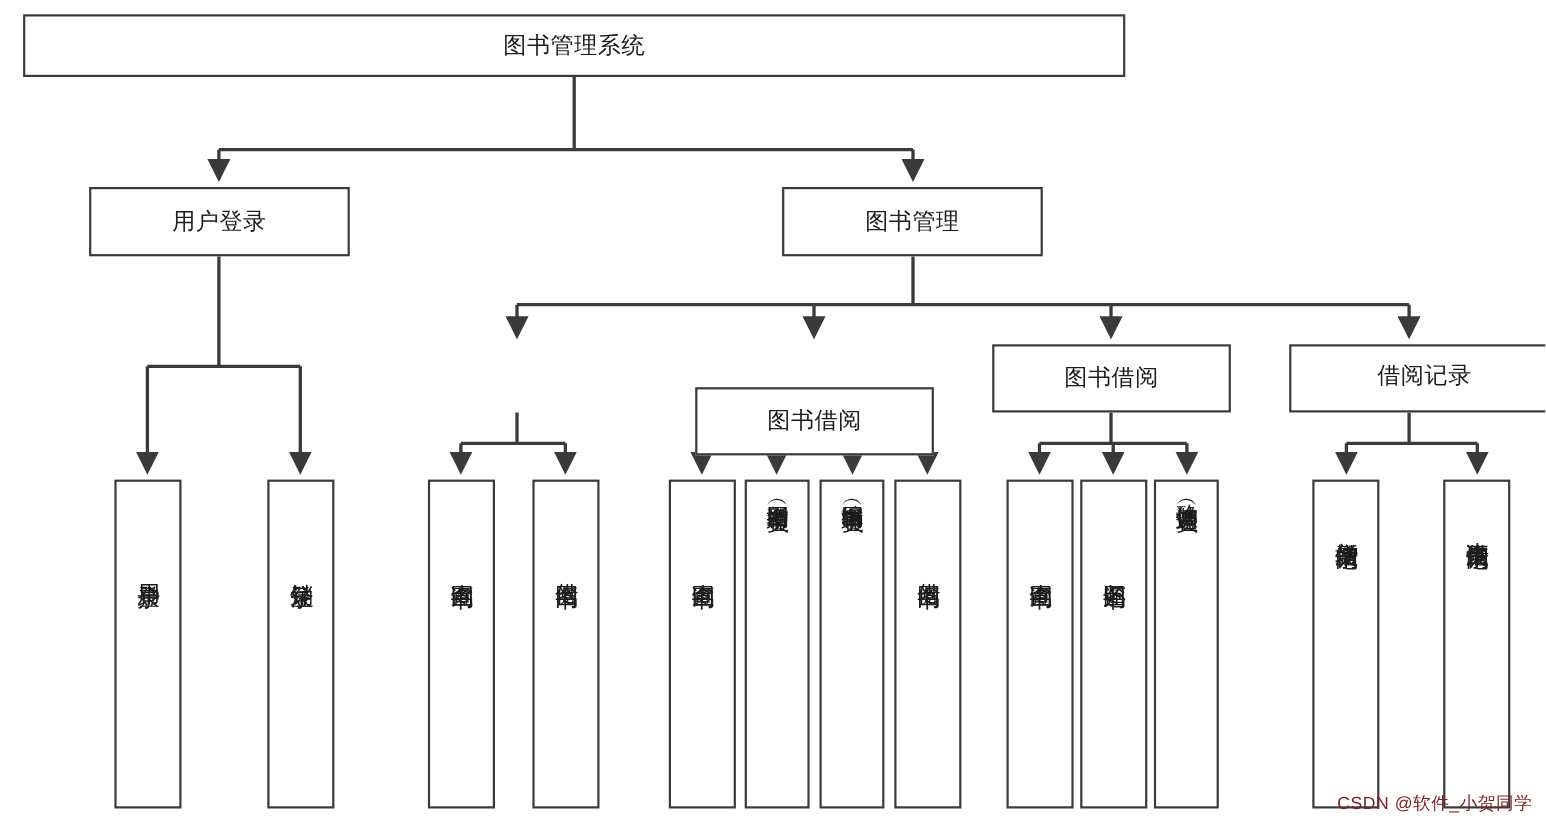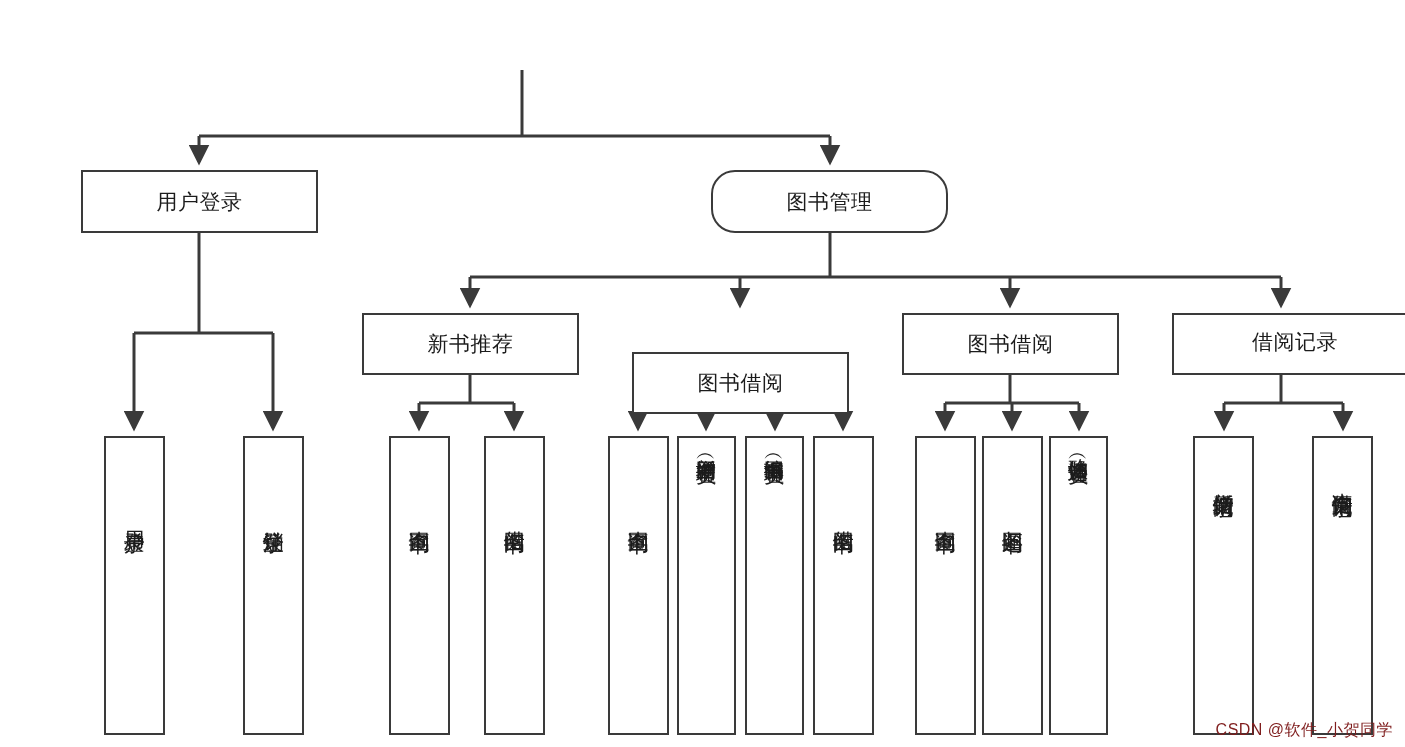--- a/index.html
+++ b/index.html
@@ -117,31 +117,31 @@
       <path d="M 1012 403 L 1012 428" marker-end="url(#arrow)"></path>
       <path d="M 1079 403 L 1079 428" marker-end="url(#arrow)"></path>
 
       <path d="M 1281 375 L 1281 403"></path>
       <path d="M 1224 403 L 1343 403"></path>
       <path d="M 1224 403 L 1224 428" marker-end="url(#arrow)"></path>
       <path d="M 1343 403 L 1343 428" marker-end="url(#arrow)"></path>
     </g>
   </svg>
 
+  <div class="node horiz" style="left:21px; top:13px; width:1002px; height:57px;">
+    <span class="label">图书管理系统</span>
+  </div>
 
   <div class="node horiz" style="left:81px; top:170px; width:237px; height:63px;">
     <span class="label">用户登录</span>
   </div>
-  <div class="node horiz" style="left:711px; top:170px; width:237px; height:63px;border-radius:24px;">
+  <div class="node horiz" style="left:711px; top:170px; width:237px; height:63px;">
     <span class="label">图书管理</span>
   </div>
 
-  <div class="node horiz" style="left:362px; top:313px; width:217px; height:62px;">
-    <span class="label">新书推荐</span>
-  </div>
   <div class="node horiz" style="left:632px; top:313px; width:217px; height:62px;margin-top:39px;">
     <span class="label">图书借阅</span>
   </div>
   <div class="node horiz" style="left:902px; top:313px; width:217px; height:62px;">
     <span class="label">图书借阅</span>
   </div>
   <div class="node horiz" style="left:1172px; top:313px; width:246px; height:62px;font-family:Liberation Mono, monospace;">
     <span class="label">借阅记录</span>
   </div>
 

